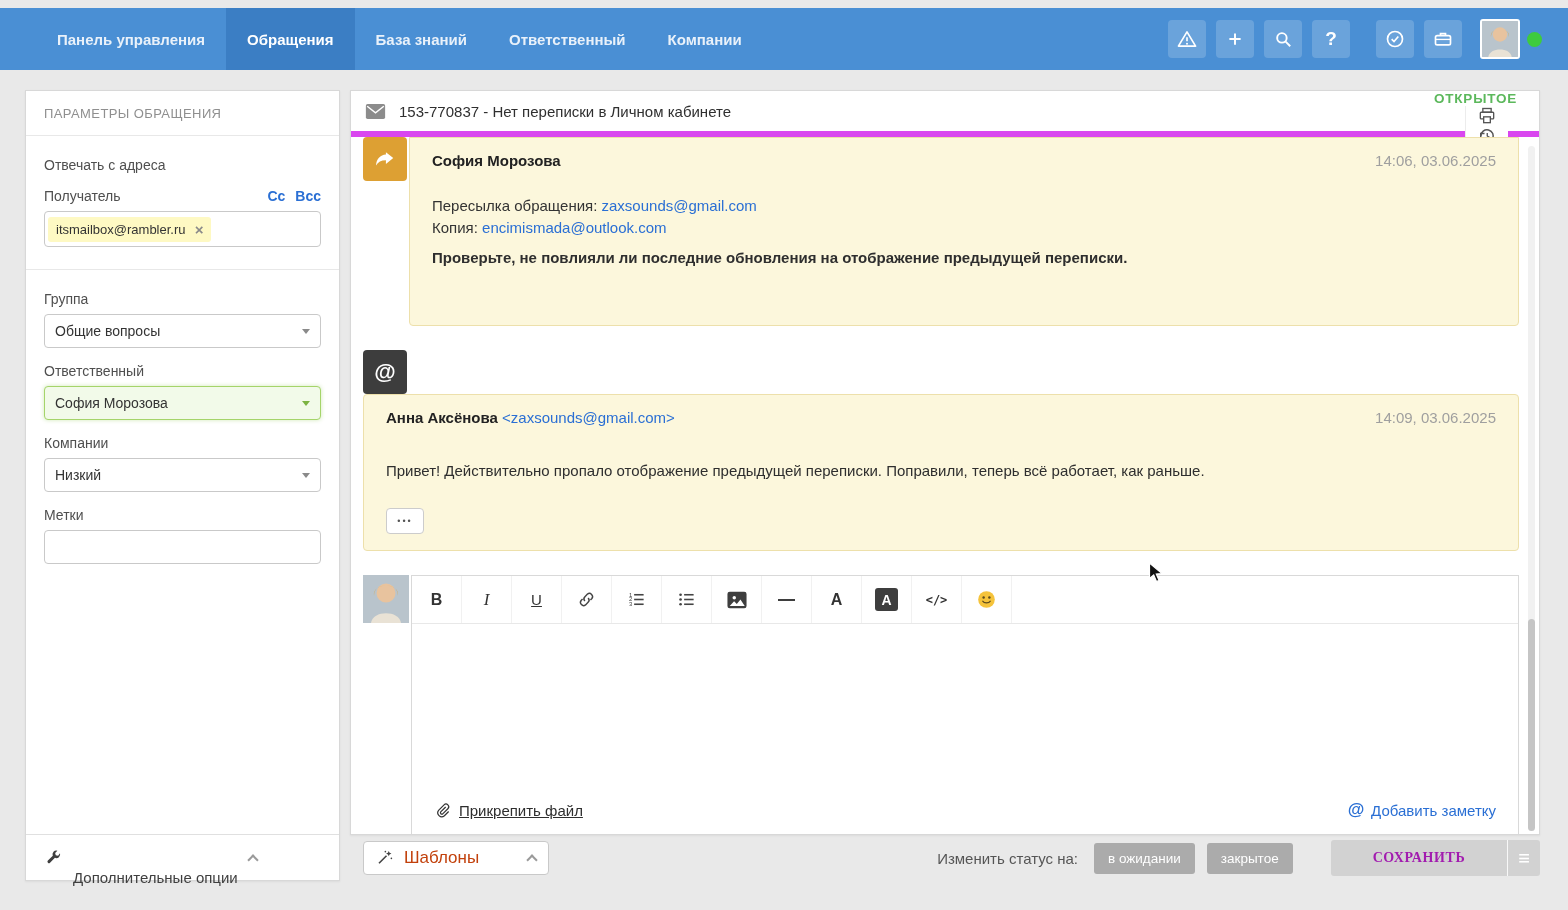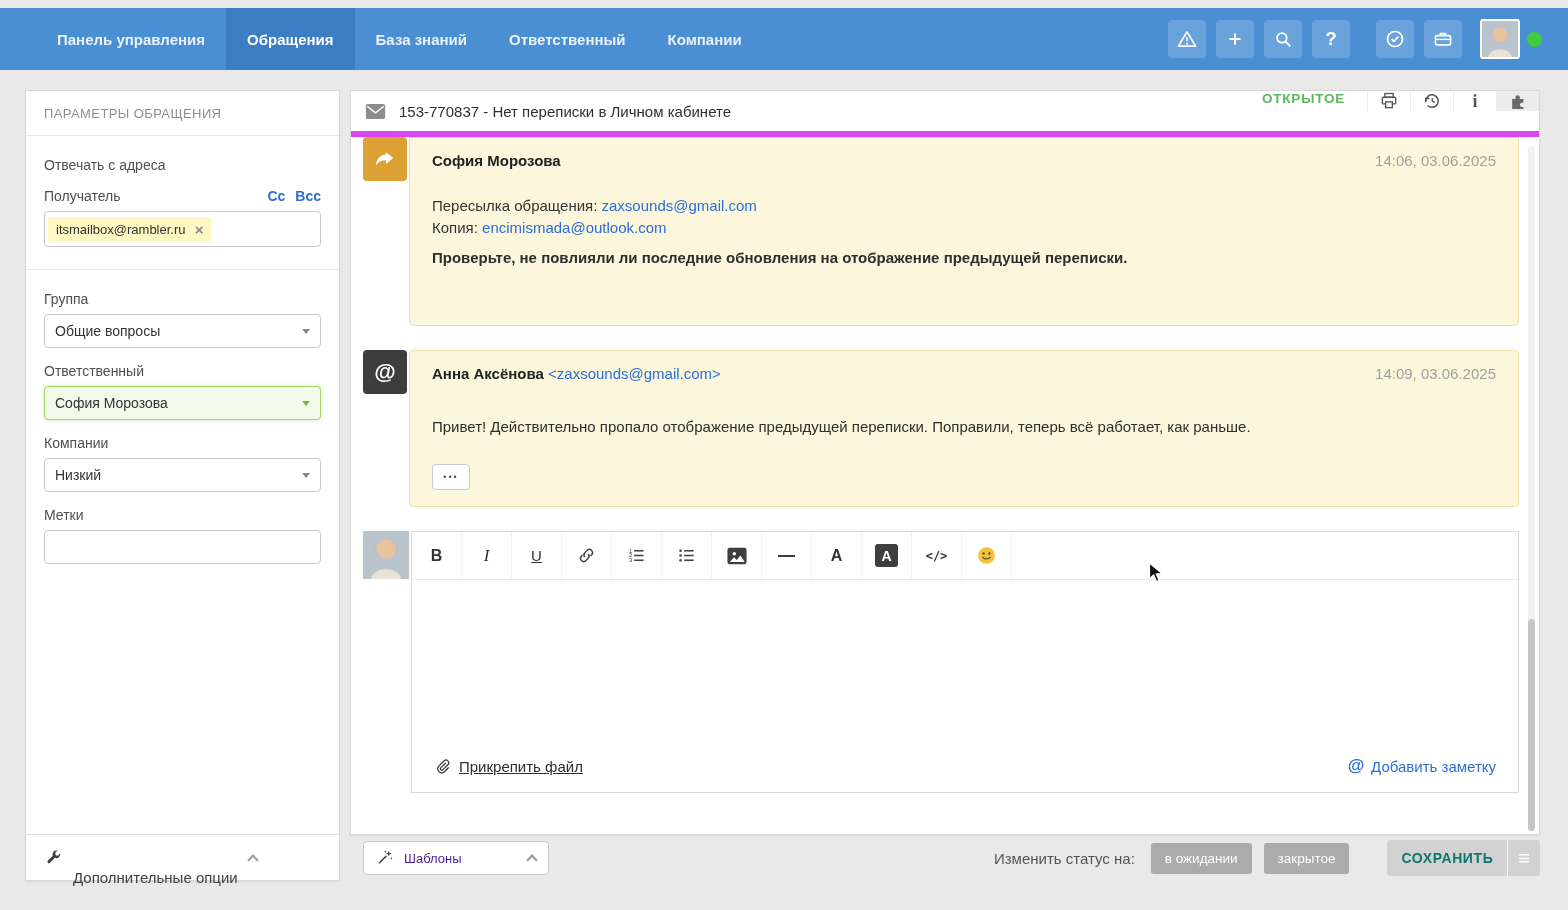--- a/index.html
+++ b/index.html
@@ -67,41 +67,41 @@
   .sidebar-footer span{font-size:15px; color:#3f3f3f;margin-top:40px;}
   .chev-up{width:8px; height:8px; border-left:2px solid #9a9a9a; border-top:2px solid #9a9a9a;
     transform:rotate(45deg); margin-top:4px;}
 
   
   .main{position:absolute; left:350px; top:90px; width:1190px; height:745px;
     background:var(--panel); border:1px solid var(--border); box-shadow:0 1px 2px rgba(0,0,0,.06);}
   .main-header{height:46px; border-bottom:6px solid #d946ef; display:flex; align-items:stretch;}
   .mh-left{display:flex; align-items:center; gap:13px; padding-left:14px;}
   .ticket-title{font-size:15px; color:#2f2f2f;}
-  .mh-right{margin-left:auto; display:flex; align-items:flex-start;}
+  .mh-right{margin-left:auto; display:flex; align-items:center;flex-direction:column;}
   .ticket-status{display:flex; align-items:center; color:var(--green); font-weight:bold;
     font-size:13.5px; letter-spacing:.8px; margin-right:22px; cursor:pointer;}
   .hdr-btn{width:43px; display:flex; align-items:center; justify-content:center;
     border-left:1px solid #ececec; cursor:pointer; background:#fff;}
   .hdr-btn.gray{background:#ececec;}
   .i-glyph::before{content:"i"; font-family:"Liberation Serif",serif; font-weight:bold;
     font-size:18px; color:#555;}
 
   
   .thread{position:absolute; top:46px; left:0; right:0; bottom:0; overflow:hidden;
     padding:0 20px 0 12px;}
   .message{display:flex;}
   .msg-icon{width:44px; height:44px; border-radius:4px; margin-right:2px; flex:none;
     display:flex; align-items:center; justify-content:center;}
   .msg-icon.fwd{background:#dda033;}
   .msg-icon.at{background:#3d3d3d;}
   .at-glyph::before{content:"@"; color:#fff; font-size:22px; font-weight:bold;}
   .msg-card{flex:1; background:var(--msg-bg); border:1px solid var(--msg-border);
     border-radius:0 0 4px 4px; padding:14px 22px 16px;}
-  .message.second{margin-top:24px;}
+  .message.second{margin-top:24px;flex-direction:column;}
   .message.second .msg-card{border-radius:4px;}
   .msg-head{display:flex; justify-content:space-between; align-items:baseline;}
   .msg-author{font-weight:bold; color:#222; font-size:15px;}
   .msg-author-email{color:var(--link); font-weight:normal; font-size:15px; cursor:pointer;}
   .msg-time{color:var(--muted); font-size:15px;}
   .msg-fwd-block{margin-top:26px; line-height:22px; font-size:15px;}
   .msg-fwd-block a{color:var(--link); cursor:pointer;}
   .msg-body{line-height:22px; font-size:15px; color:#2e2e2e;}
   .first-body{margin-top:8px; padding-bottom:40px;font-weight:bold;}
   .second-body{margin-top:34px;}
@@ -138,30 +138,30 @@
     background:#f1f1f1; border-radius:4px;}
   .scroll-thumb{position:absolute; right:4px; top:528px; height:212px; width:7px;
     background:#c5c5c5; border-radius:4px; cursor:grab;}
 
   
   .main-footer{position:absolute; left:350px; top:835px; width:1190px; height:46px;
     display:flex; align-items:center;}
   .templates-btn{margin-left:13px; width:186px; height:34px; background:#fff;
     border:1px solid #c9c9c9; border-radius:4px; display:flex; align-items:center;
     gap:10px; padding:0 12px; cursor:pointer;}
-  .templates-btn span{font-size:13px; color:#4c1d95;}
+  .templates-btn span{font-size:17px; color:#c2410c;}
   .templates-btn .chev-up{margin-left:auto;}
   .mf-spacer{flex:1;}
   .change-status-label{color:#555; font-size:15px; margin-right:16px;}
   .status-btn{border:none; border-radius:3px; background:#ababab; color:#fff;
     font-size:13.5px; padding:8px 14px; cursor:pointer; margin-right:12px; font-family:inherit;}
   .save-group{display:flex; margin-left:26px;}
-  .save-btn{border:none; background:#d2d2d2; color:#0f766e; font-weight:bold;
-    font-size:14px; letter-spacing:.6px; padding:10px 14px; border-radius:3px 0 0 3px;
-    cursor:pointer; font-family:Liberation Sans, sans-serif;}
+  .save-btn{border:none; background:#d2d2d2; color:#a21caf; font-weight:bold;
+    font-size:14px; letter-spacing:.6px; padding:10px 42px; border-radius:3px 0 0 3px;
+    cursor:pointer; font-family:Liberation Serif, serif;}
   .save-menu-btn{border:none; border-left:1px solid rgba(255,255,255,.85); background:#d2d2d2;
     border-radius:0 3px 3px 0; padding:0 10px; cursor:pointer;}
   .burger::before{content:"≡"; color:#fff; font-size:20px; font-weight:bold;}
 
   .cursor{position:absolute; left:1148px; top:562px; z-index:99; pointer-events:none;}
 </style>
 </head>
 <body>
 
 <header class="navbar">

